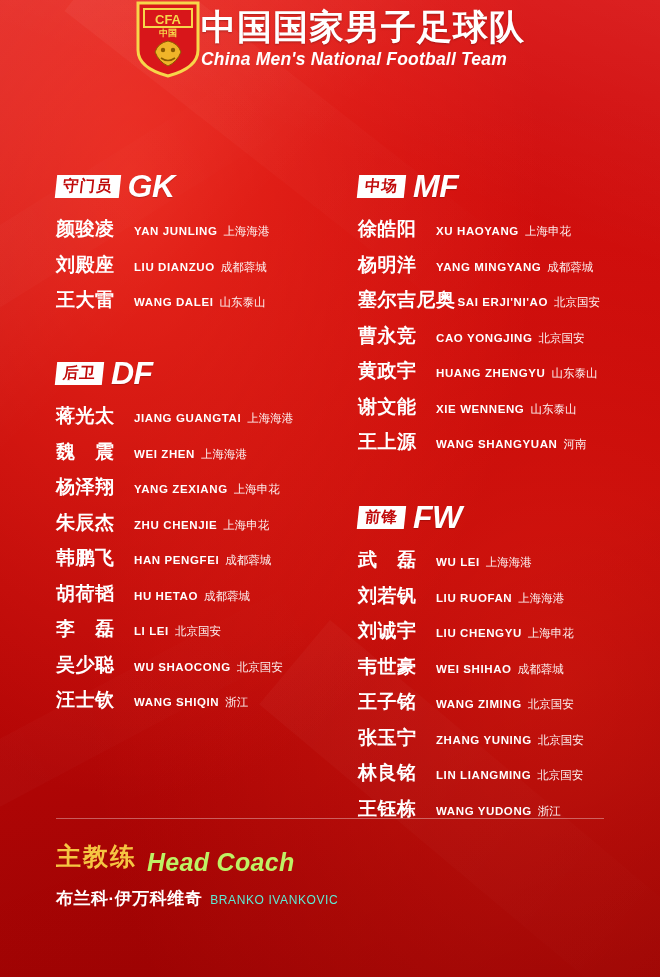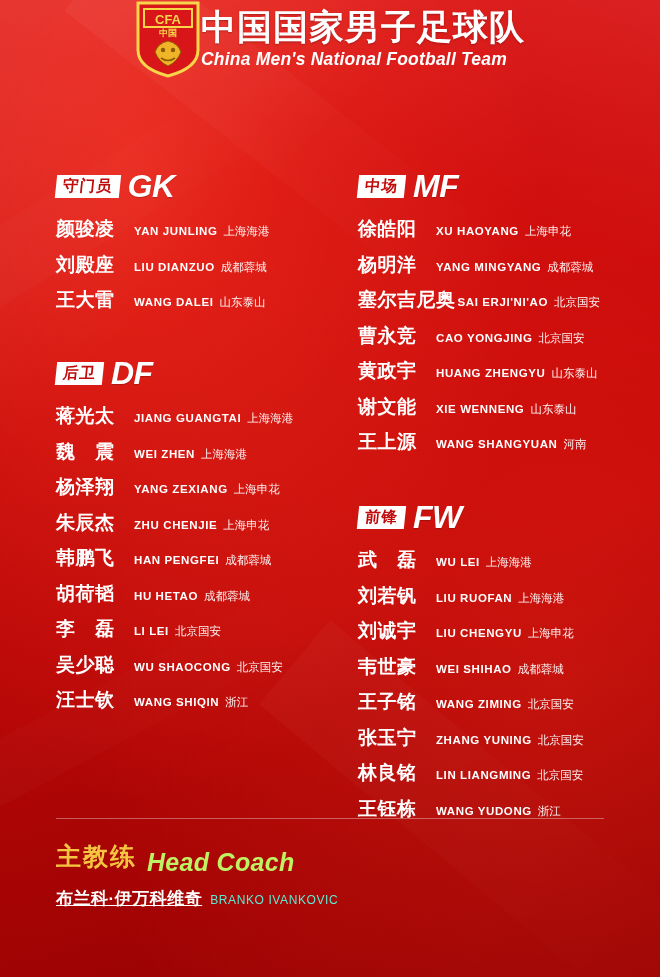--- a/index.html
+++ b/index.html
@@ -173,21 +173,20 @@
     color: #bef264;
     letter-spacing: .3px;
     margin-top: 12px;
   }
   .coach-name { display: flex; align-items: baseline; }
   .coach-name-cn {
     font-size: 17px;
     font-weight: bold;
     color: #ffffff;
     letter-spacing: .5px;
-    text-decoration: underline;
   }
   .coach-name-en {
     font-size: 12px;
     color: #5eead4;
     margin-left: 8px;
     letter-spacing: .6px;
   }
 </style>
 </head>
 <body>

